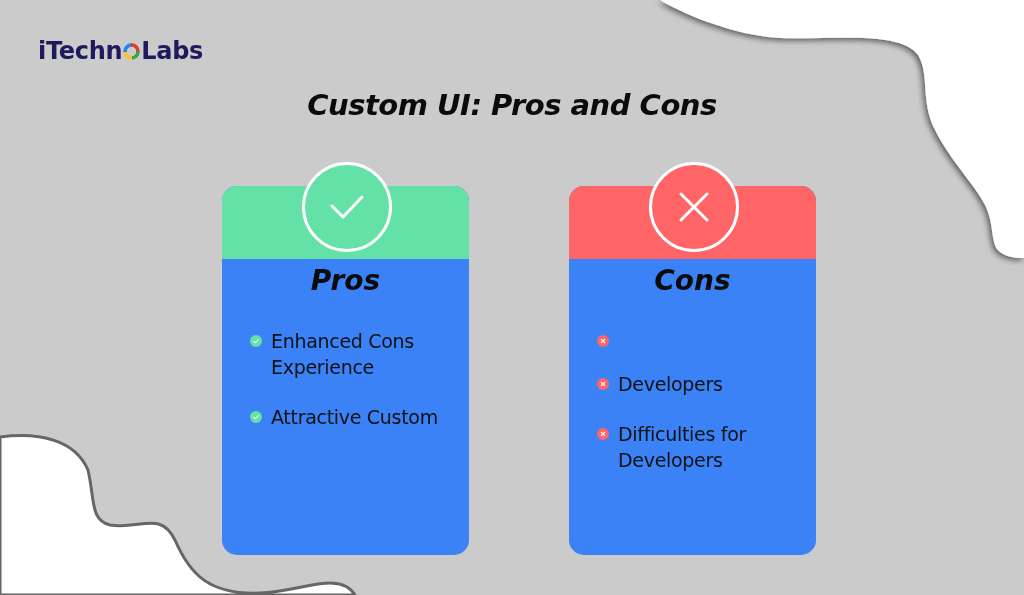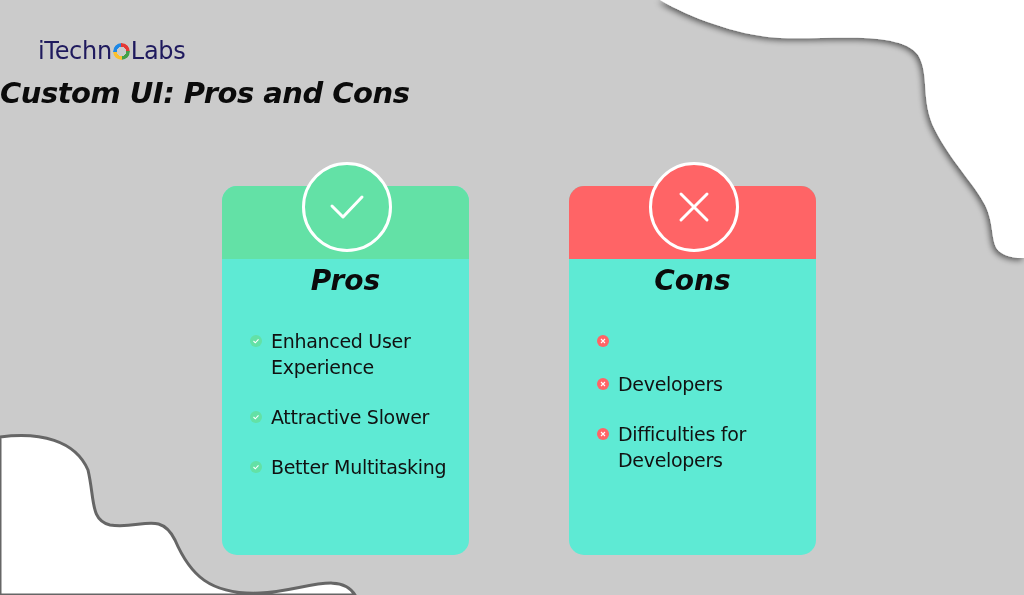--- a/index.html
+++ b/index.html
@@ -1,23 +1,23 @@
 <!DOCTYPE html>
 <html><head>
 <meta charset="utf-8">
 <style>
   html, body { margin:0; padding:0; }
   body { width:1024px; height:595px; overflow:hidden; position:relative; background:#cbcbcb; font-family:"Liberation Sans", sans-serif; }
   .bg-svg { position:absolute; left:0; top:0; width:1024px; height:595px; }
-  .logo { position:absolute; left:38px; top:37px; font-size:24px; font-weight:400; color:#1f1a5e; letter-spacing:-0.3px; display:flex; align-items:center; font-family:"DejaVu Sans", sans-serif; }
+  .logo { position:absolute; left:38px; top:37px; font-size:24px; font-weight:700; color:#1f1a5e; letter-spacing:-0.3px; display:flex; align-items:center; font-family:"DejaVu Sans", sans-serif; }
   .logo .ring { display:inline-block; width:17px; height:17px; border-radius:50%; border:3px solid transparent; box-sizing:border-box; margin:0 1px;
     background: conic-gradient(#e53935 0 25%, #43a047 0 50%, #fbc02d 0 75%, #1e88e5 0) border-box;
     -webkit-mask: radial-gradient(circle, transparent 4.5px, #000 5px); mask: radial-gradient(circle, transparent 4.5px, #000 5px); }
-  .title { position:absolute; left:0; width:1024px; top:76px; text-align:left; font-size:29px; font-weight:700; font-style:italic; color:#0b0b0b; font-family:"DejaVu Sans", sans-serif; letter-spacing:-0.5px; }
-  .card { position:absolute; top:186px; width:247px; height:369px; background:#5eead4; border-radius:15px; overflow:visible; }
+  .title { position:absolute; left:0; width:1024px; top:88px; text-align:center; font-size:29px; font-weight:700; font-style:italic; color:#0b0b0b; font-family:"DejaVu Sans", sans-serif; letter-spacing:-0.5px; }
+  .card { position:absolute; top:186px; width:247px; height:369px; background:#3b82f6; border-radius:15px; overflow:visible; }
   .card .head { position:absolute; left:0; top:0; width:100%; height:73px; border-radius:15px 15px 0 0; }
   .card.pros { left:222px; } .card.cons { left:569px; }
   .badge { position:absolute; left:50%; top:-24px; width:84px; height:84px; margin-left:-44px; border:3px solid #fff; border-radius:50%; display:flex; align-items:center; justify-content:center; }
   .card-title { position:absolute; left:0; width:100%; top:78px; text-align:center; font-size:28px; font-weight:700; font-style:italic; color:#0b0b0b; font-family:"DejaVu Sans", sans-serif; }
   .list { position:absolute; left:28px; top:142px; right:10px; margin:0; padding:0; list-style:none; }
   .list li { display:flex; align-items:flex-start; font-size:19px; line-height:26px; color:#111; margin-bottom:24px; font-family:"DejaVu Sans", sans-serif; letter-spacing:-0.3px; }
   .dot { flex:0 0 12px; width:12px; height:12px; border-radius:50%; margin-top:7px; margin-right:9px; display:flex; align-items:center; justify-content:center; }
 </style>
 </head>
 <body>
@@ -58,37 +58,29 @@
       </svg>
   </div>
   <div class="card-title">Pros</div>
   <ul class="list">
     <li>
       <span class="dot" style="background:#63e1a6">
           <svg width="8" height="8" viewBox="0 0 8 8">
             <polyline points="1.5,4 3.3,5.8 6.5,2.3" fill="none" stroke="#fff" stroke-width="1.1"></polyline>
           </svg>
         </span>
-      <span style="max-width:160px">Enhanced User Experience</span>
+      <span style="max-width:160px">Enhanced Cons Experience</span>
     </li>
     <li>
       <span class="dot" style="background:#63e1a6">
           <svg width="8" height="8" viewBox="0 0 8 8">
             <polyline points="1.5,4 3.3,5.8 6.5,2.3" fill="none" stroke="#fff" stroke-width="1.1"></polyline>
           </svg>
         </span>
-      <span>Attractive Slower</span>
-    </li>
-    <li>
-      <span class="dot" style="background:#63e1a6">
-          <svg width="8" height="8" viewBox="0 0 8 8">
-            <polyline points="1.5,4 3.3,5.8 6.5,2.3" fill="none" stroke="#fff" stroke-width="1.1"></polyline>
-          </svg>
-        </span>
-      <span>Better Multitasking</span>
+      <span>Attractive Custom</span>
     </li>
   </ul>
 </div>
 
 <div class="card cons">
   <div class="head" style="background:#ff6466"></div>
   <div class="badge" style="background:#ff6466">
     <svg width="46" height="46" viewBox="0 0 46 46">
         <path d="M10,10 L36,36 M36,10 L10,36" fill="none" stroke="#fff" stroke-width="3" stroke-linecap="round"></path>
       </svg>

